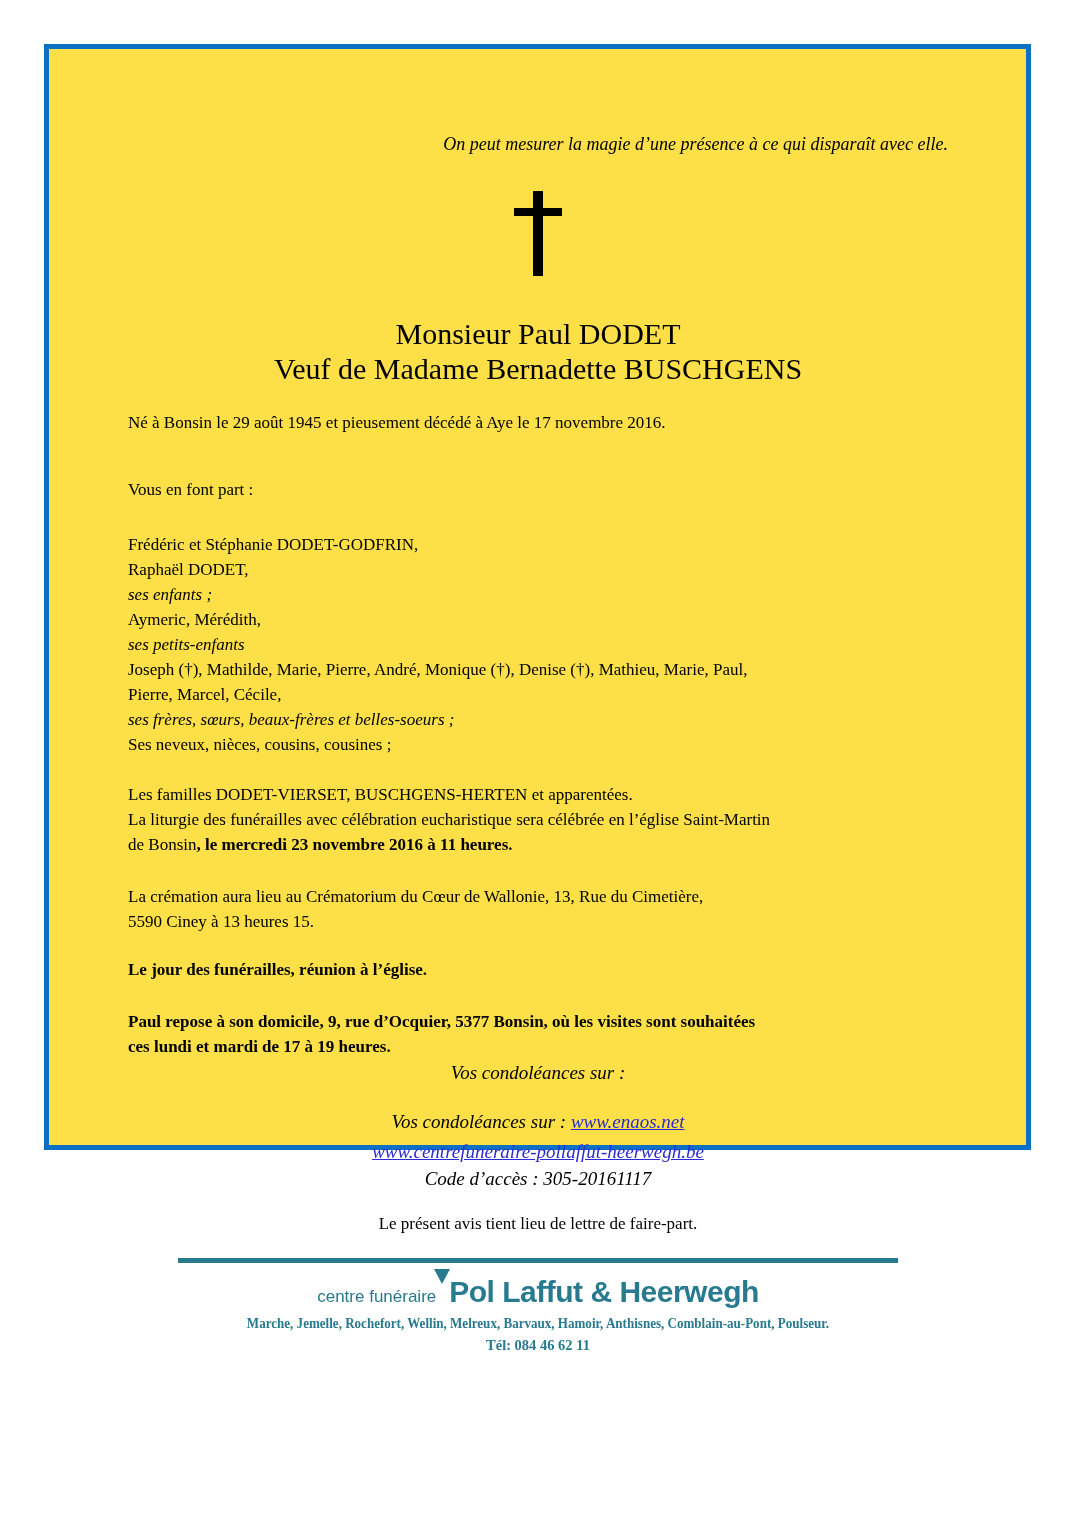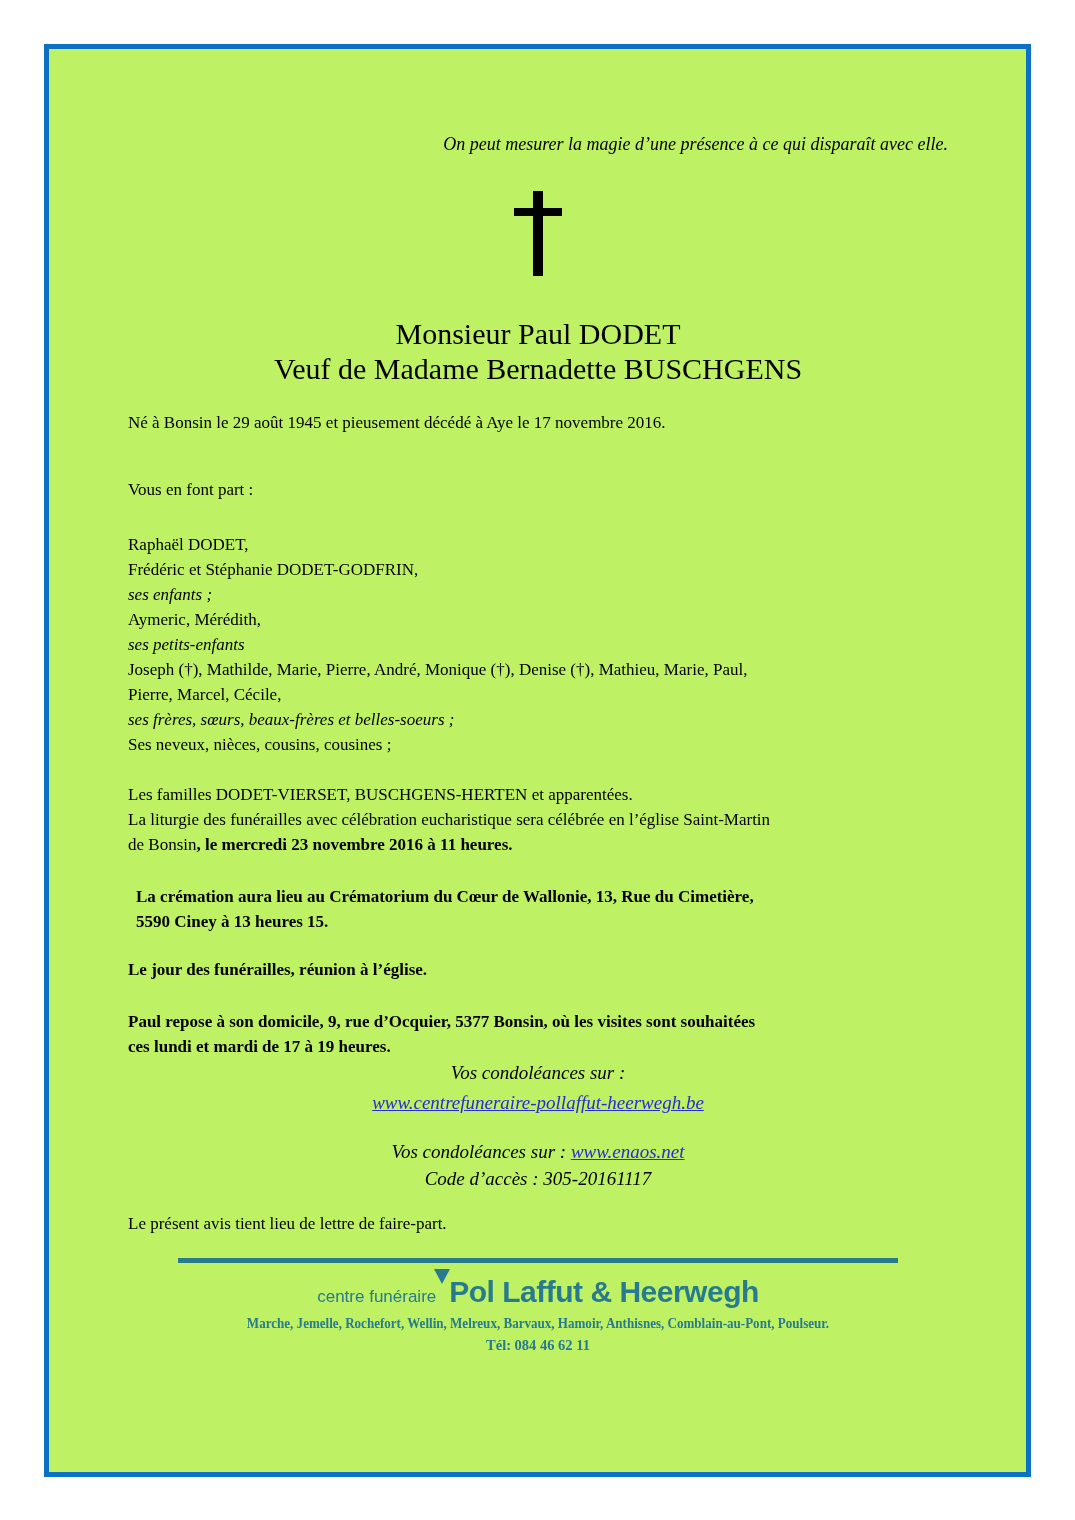--- a/index.html
+++ b/index.html
@@ -8,22 +8,22 @@
     --brand-teal:#287a8e;
     --text-black:#000000;
   }
   *{margin:0;padding:0;box-sizing:border-box;}
   html,body{background:#ffffff;}
   body{
     width:1075px;height:1520px;position:relative;
     font-family:"Liberation Serif", serif;color:var(--text-black);
   }
   .frame{
-    position:absolute;left:44px;top:44px;width:987px;height:1433px;
-    border:5px solid var(--frame-blue);background:#bef264;
+    position:absolute;left:44px;top:44px;width:987px;height:1106px;
+    border:5px solid var(--frame-blue);background:#fde047;
   }
   .content{padding:84px 78px 0 79px;}
 
   .epigraph{
     text-align:right;font-style:italic;font-size:18px;line-height:22px;
   }
   .cross{width:48px;height:85px;margin:36px auto 0;position:relative;}
   .cross-v{position:absolute;left:19px;top:0;width:10px;height:85px;background:#000;}
   .cross-h{position:absolute;left:0;top:17px;width:48px;height:8px;background:#000;}
 
@@ -31,30 +31,30 @@
   .subtitle{text-align:center;font-size:30px;line-height:26px;margin-top:5px;}
 
   .para{font-size:17px;line-height:25px;}
   .life{margin-top:28px;}
   .intro{margin-top:42px;}
   .family{margin-top:30px;}
   .right-label{font-style:italic;}
   .families{margin-top:25px;}
   .liturgy{}
   .bold{font-weight:bold;}
-  .cremation{margin-top:27px;font-weight:bold;margin-left:8px;}
+  .cremation{margin-top:27px;font-weight:normal;}
   .reunion{margin-top:23px;font-weight:bold;}
   .visits{margin-top:27px;font-weight:bold;}
 
   .cond{text-align:center;font-style:italic;font-size:19px;line-height:27px;}
   .cond1{margin-top:0;}
   .linkline{margin-top:3px;}
   .cond2{margin-top:22px;}
   a.doclink{color:var(--link-blue);text-decoration:underline;}
-  .closing{margin-top:19px;}
+  .closing{margin-top:19px;text-align:center;}
 
   .footer-rule{width:720px;height:5px;background:var(--brand-teal);margin:22px auto 0;}
   .brand-row{
     margin-top:12px;display:flex;align-items:baseline;justify-content:center;gap:13px;
     font-family:"Liberation Sans", sans-serif;color:var(--brand-teal);
   }
   .brand-prefix{font-size:17px;}
   .brand-name{position:relative;font-size:30px;font-weight:bold;letter-spacing:-0.5px;line-height:34px;}
   .brand-triangle{
     position:absolute;left:-15px;top:-6px;width:0;height:0;
@@ -84,22 +84,22 @@
     </div>
 
     <h1 class="title" style="font-weight:normal;">Monsieur Paul DODET</h1>
     <h2 class="subtitle" style="font-weight:normal;">Veuf de Madame Bernadette BUSCHGENS</h2>
 
     <p class="para life">Né à Bonsin le 29 août 1945 et pieusement décédé à Aye le 17 novembre 2016.</p>
 
     <p class="para intro">Vous en font part :</p>
 
     <div class="para family">
+      <div>Frédéric et Stéphanie DODET-GODFRIN,</div>
       <div>Raphaël DODET,</div>
-      <div>Frédéric et Stéphanie DODET-GODFRIN,</div>
       <div class="right-label">ses enfants ;</div>
       <div>Aymeric, Mérédith,</div>
       <div class="right-label">ses petits-enfants</div>
       <div>Joseph (†), Mathilde, Marie, Pierre, André, Monique (†), Denise (†), Mathieu, Marie, Paul,</div>
       <div>Pierre, Marcel, Cécile,</div>
       <div class="right-label">ses frères, sœurs, beaux-frères et belles-soeurs ;</div>
       <div>Ses neveux, nièces, cousins, cousines ;</div>
     </div>
 
     <p class="para families">Les familles DODET-VIERSET, BUSCHGENS-HERTEN et apparentées.</p>
@@ -107,23 +107,23 @@
     <p class="para liturgy"><span>La liturgie des funérailles avec célébration eucharistique sera célébrée en l’église Saint-Martin</span><br><span>de Bonsin</span><span class="bold">, le mercredi 23 novembre 2016 à 11 heures.</span></p>
 
     <p class="para cremation"><span>La crémation aura lieu au Crématorium du Cœur de Wallonie, 13, Rue du Cimetière,</span><br><span>5590 Ciney à 13 heures 15.</span></p>
 
     <p class="para reunion">Le jour des funérailles, réunion à l’église.</p>
 
     <p class="para visits"><span>Paul repose à son domicile, 9, rue d’Ocquier, 5377 Bonsin, où les visites sont souhaitées</span><br><span>ces lundi et mardi de 17 à 19 heures.</span></p>
 
     <p class="cond cond1">Vos condoléances sur :</p>
 
+    <p class="cond cond2"><span>Vos condoléances sur : </span><a href="#" class="doclink">www.enaos.net</a></p>
+
     <p class="cond linkline"><a href="#" class="doclink">www.centrefuneraire-pollaffut-heerwegh.be</a></p>
-
-    <p class="cond cond2"><span>Vos condoléances sur : </span><a href="#" class="doclink">www.enaos.net</a></p>
 
     <p class="cond">Code d’accès : 305-20161117</p>
 
     <p class="para closing">Le présent avis tient lieu de lettre de faire-part.</p>
 
     <div class="footer-rule"></div>
 
     <div class="brand-row">
       <span class="brand-prefix">centre funéraire</span>
       <span class="brand-name"><span class="brand-triangle"></span><span>Pol Laffut &amp; Heerwegh</span></span>

